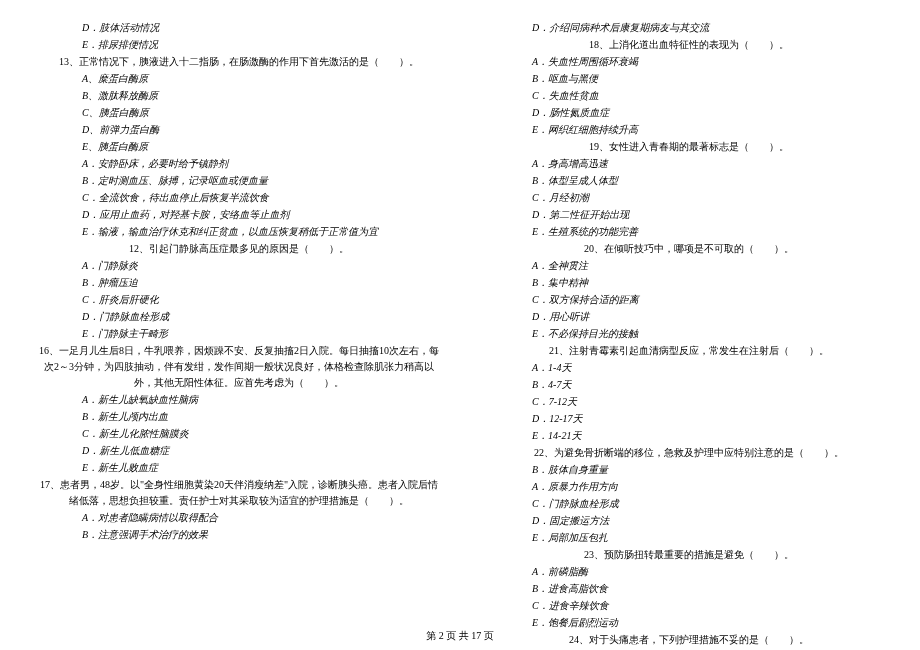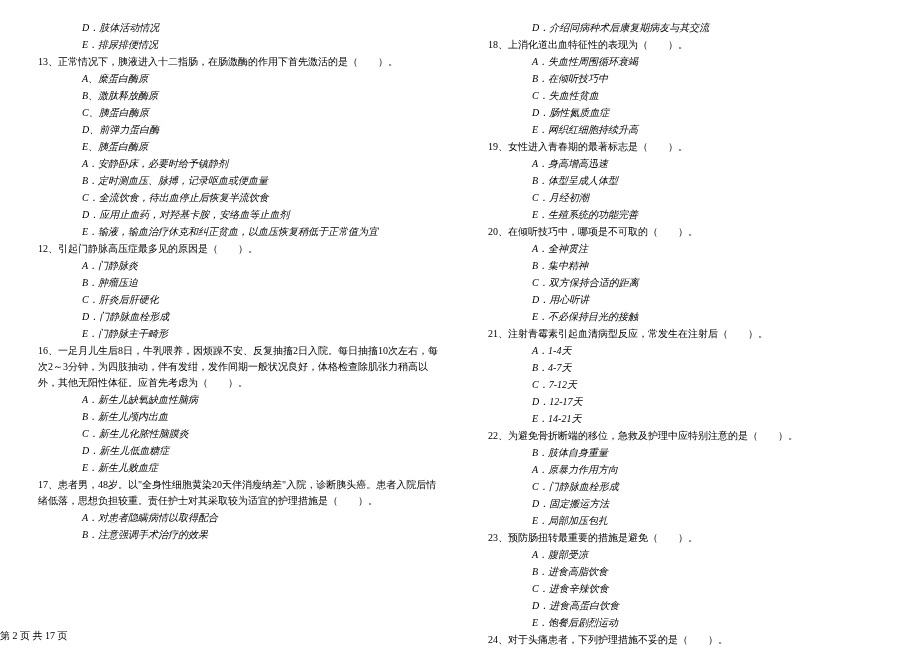--- a/index.html
+++ b/index.html
@@ -27,30 +27,32 @@
       min-width: 0;
     }
     .option {
       padding-left: 52px;
       margin-bottom: 1px;
       font-style: italic;
     }
     .question {
       padding-left: 8px;
       margin-bottom: 1px;
+      text-align: center;
     }
     .q-wrap {
       display: block;
       margin-bottom: 1px;
     }
     .footer {
       position: absolute;
       bottom: 6px;
       left: 0;
       right: 0;
+      text-align: center;
       font-size: 10px;
     }
   </style>
 </head>
 <body>
 
 <div class="columns">
   <div class="col">
     <div class="option">D．肢体活动情况</div>
     <div class="option">E．排尿排便情况</div>
@@ -98,31 +100,32 @@
 
     </div>
   </div>
 
   <div class="col">
     <div class="option">D．介绍同病种术后康复期病友与其交流</div>
 
     <div class="q-wrap">
       <div class="question">18、上消化道出血特征性的表现为（　　）。</div>
       <div class="option">A．失血性周围循环衰竭</div>
-      <div class="option">B．在倾听技巧中</div>
+      <div class="option">B．呕血与黑便</div>
       <div class="option">C．失血性贫血</div>
       <div class="option">D．肠性氮质血症</div>
       <div class="option">E．网织红细胞持续升高</div>
     </div>
 
     <div class="q-wrap">
       <div class="question">19、女性进入青春期的最著标志是（　　）。</div>
       <div class="option">A．身高增高迅速</div>
       <div class="option">B．体型呈成人体型</div>
       <div class="option">C．月经初潮</div>
+      <div class="option">D．第二性征开始出现</div>
       <div class="option">E．生殖系统的功能完善</div>
     </div>
 
     <div class="q-wrap">
       <div class="question">20、在倾听技巧中，哪项是不可取的（　　）。</div>
       <div class="option">A．全神贯注</div>
       <div class="option">B．集中精神</div>
       <div class="option">C．双方保持合适的距离</div>
       <div class="option">D．用心听讲</div>
       <div class="option">E．不必保持目光的接触</div>
@@ -141,24 +144,23 @@
       <div class="question">22、为避免骨折断端的移位，急救及护理中应特别注意的是（　　）。</div>
       <div class="option">B．肢体自身重量</div>
       <div class="option">A．原暴力作用方向</div>
       <div class="option">C．门静脉血栓形成</div>
       <div class="option">D．固定搬运方法</div>
       <div class="option">E．局部加压包扎</div>
     </div>
 
     <div class="q-wrap">
       <div class="question">23、预防肠扭转最重要的措施是避免（　　）。</div>
-      <div class="option">A．腹部受凉</div>
+      <div class="option">A．前磷脂酶</div>
       <div class="option">B．进食高脂饮食</div>
       <div class="option">C．进食辛辣饮食</div>
-      <div class="option">D．进食高蛋白饮食</div>
       <div class="option">E．饱餐后剧烈运动</div>
     </div>
 
     <div class="q-wrap">
       <div class="question">24、对于头痛患者，下列护理措施不妥的是（　　）。</div>
 
     </div>
   </div>
 </div>
 

